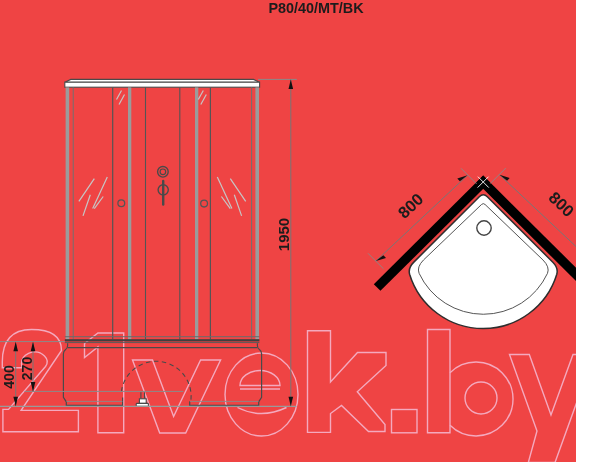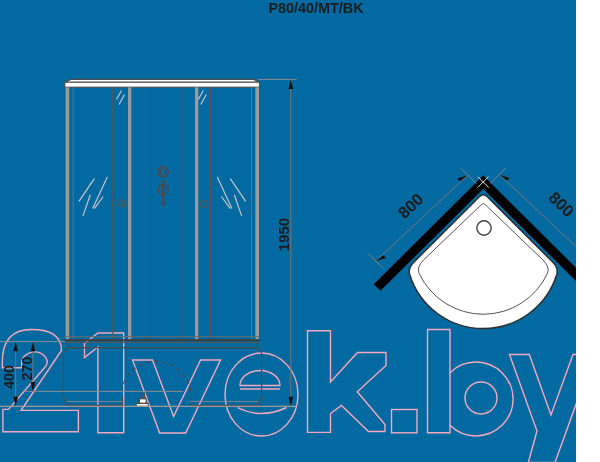--- a/index.html
+++ b/index.html
@@ -1,16 +1,16 @@
 <!DOCTYPE html>
 <html><head>
 <meta charset="utf-8">
 <style>
 html,body{margin:0;padding:0;background:#ffffff;}
-#page{position:relative;width:576px;height:462px;background:#0369a1;overflow:hidden;
+#page{position:relative;width:576px;height:462px;background:#ef4444;overflow:hidden;
 font-family:"Liberation Sans", sans-serif;}
 svg{position:absolute;left:0;top:0;}
 </style>
 </head>
 <body>
 <div id="page">
 <svg width="600" height="462" viewBox="0 0 600 462">
 
 <g fill="none" stroke="#f4a9be" stroke-width="1.4">
 

